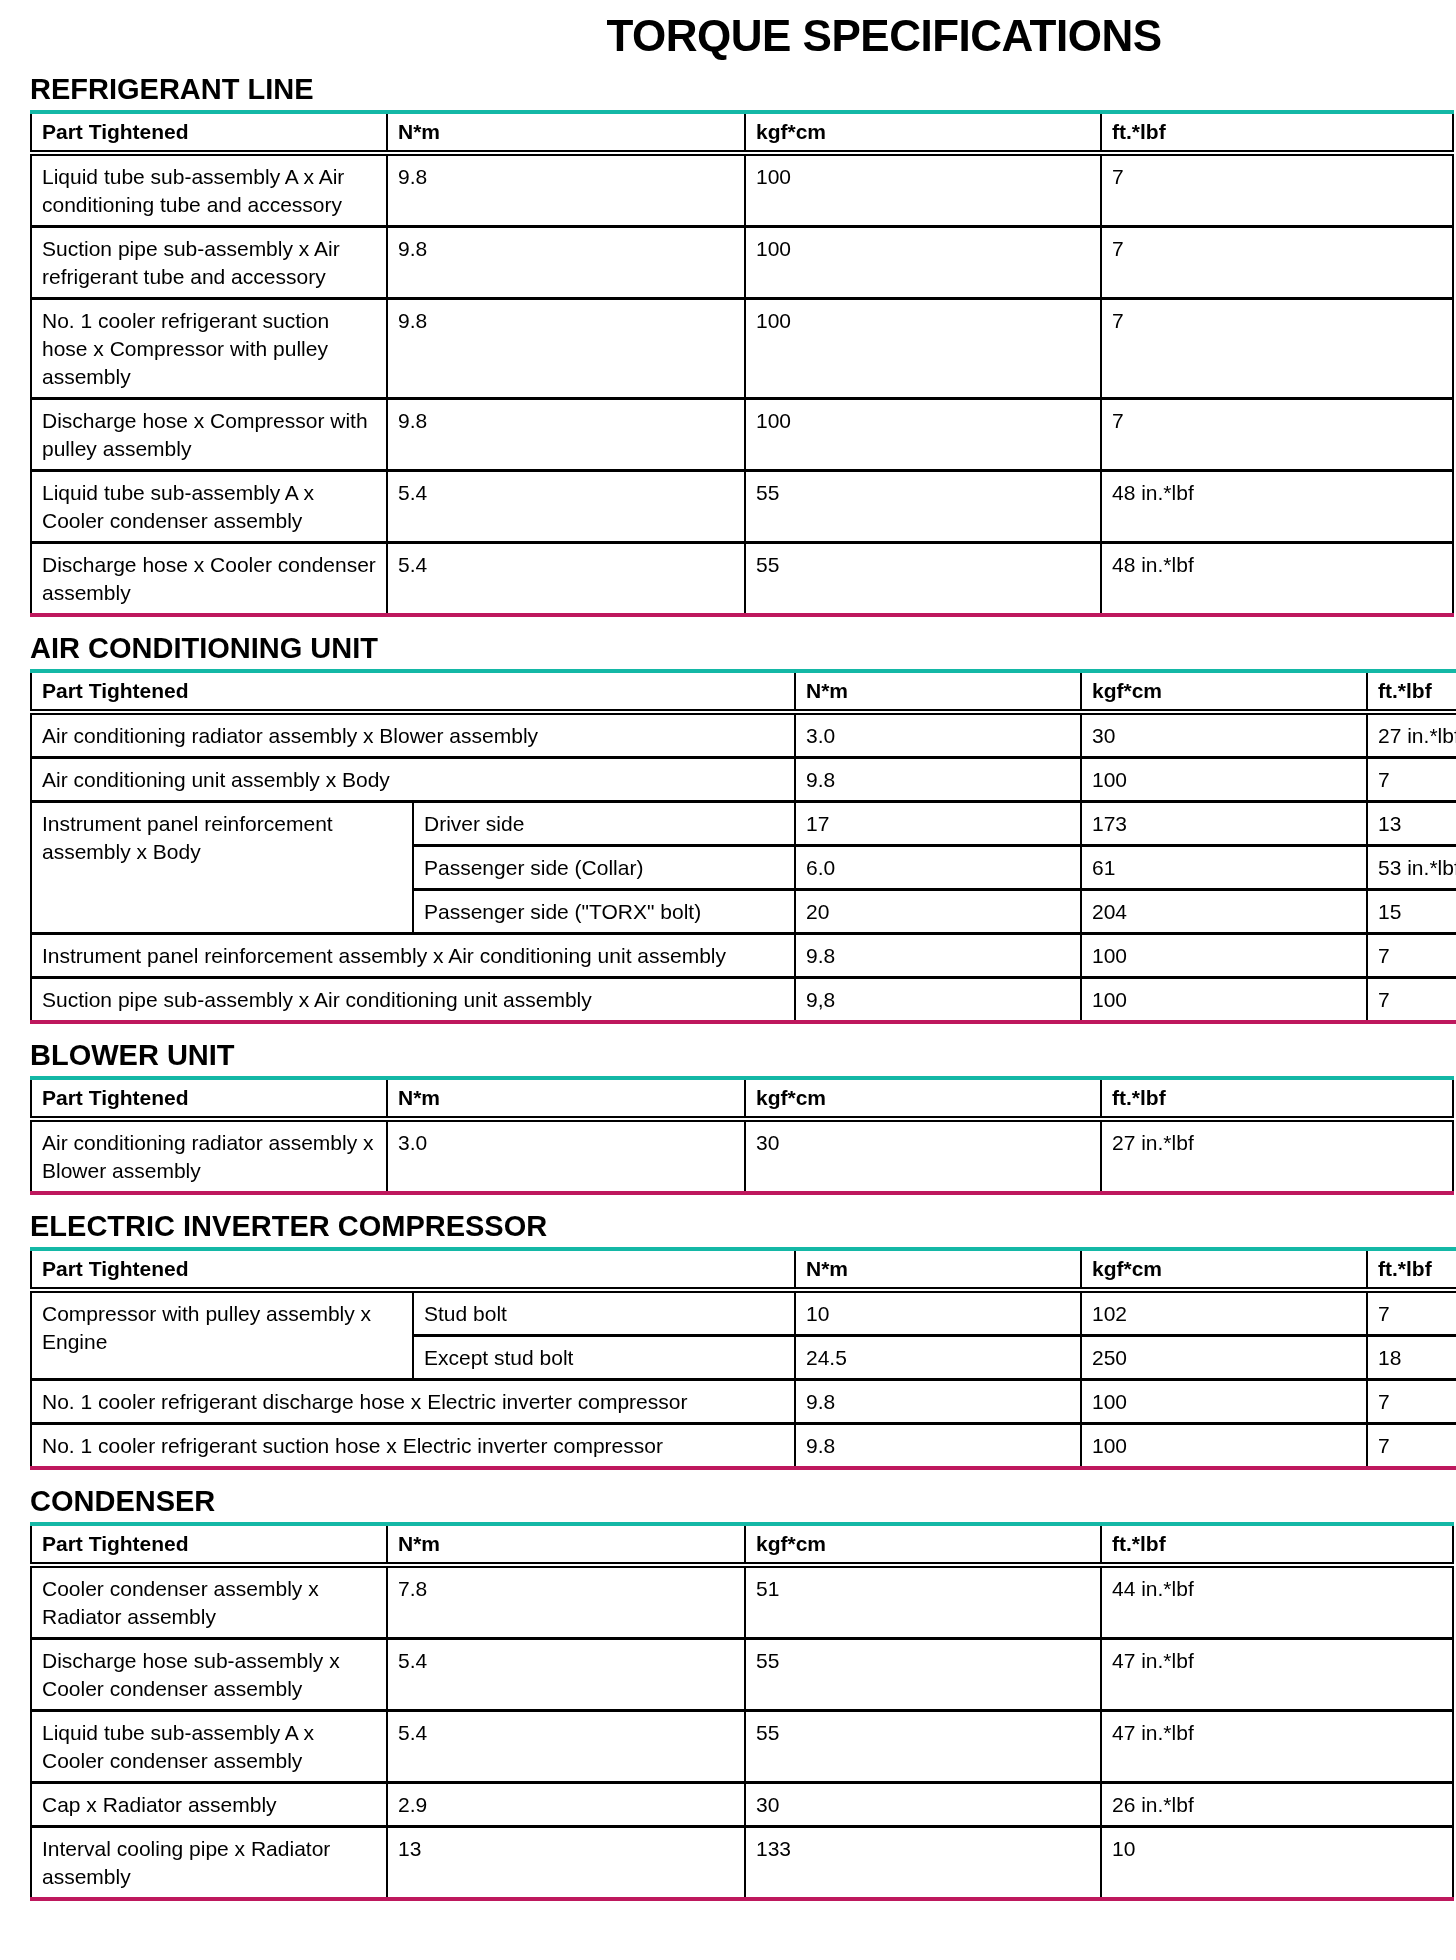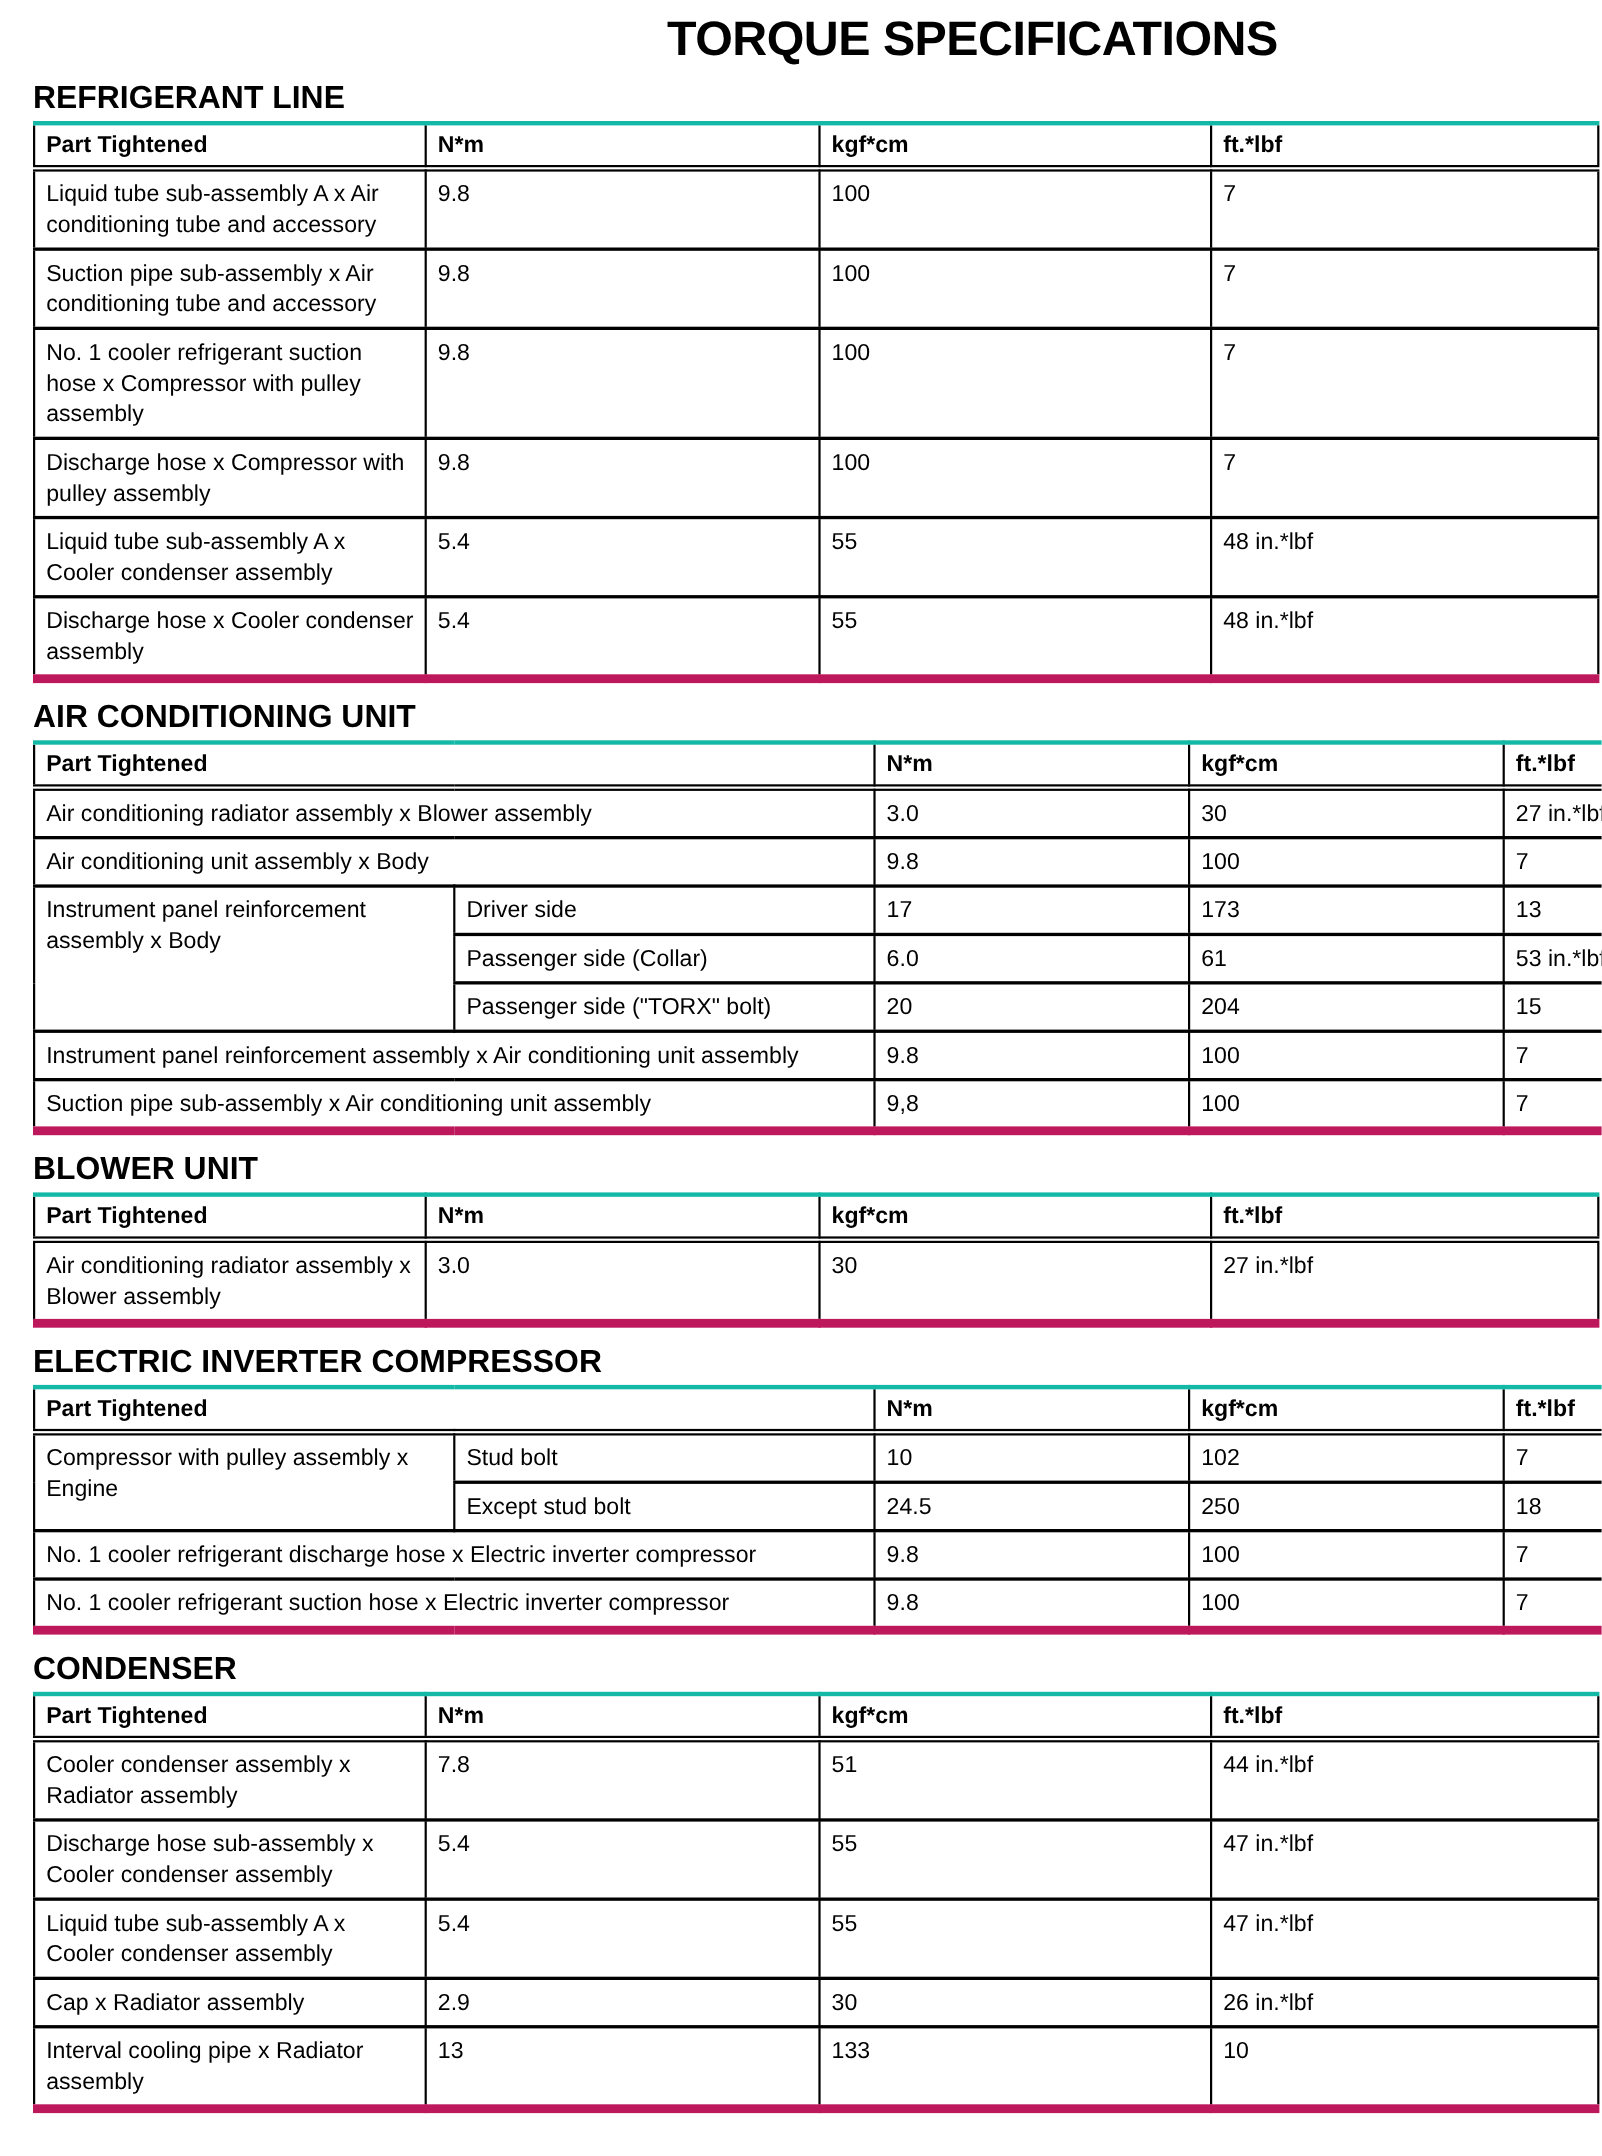--- a/index.html
+++ b/index.html
@@ -5,21 +5,21 @@
   html, body { margin: 0; padding: 0; background: #ffffff; }
   body { width: 1456px; height: 1960px; position: relative; font-family: "Liberation Sans", sans-serif; color: #000; overflow: hidden; }
   .page { position: absolute; left: 8px; top: 0; width: 1422px; }
   .title { text-align: center; font-weight: bold; font-size: 44px; letter-spacing: -0.5px; margin: 6px 0 0 0; height: 60px; line-height: 60px; padding-left: 330px; }
   .section-title { font-weight: bold; font-size: 29px; margin: 6px 0 4px 0; line-height: 34px; }
   table { border-collapse: collapse; width: 100%; table-layout: fixed; }
   td, th { border: 2px solid #000; font-size: 21px; text-align: left; vertical-align: top; padding: 7px 8px 6px 10px; line-height: 28px; }
   th { font-weight: bold; padding-top: 4px; padding-bottom: 4px; }
   thead tr { border-top: 4px solid #14b8a6; border-bottom: 6px double #000; }
   tr.row-sep { border-top: 3px solid #000; }
-  tbody tr:last-child { border-bottom: 8px solid #be185d; }
+  tbody tr:last-child { border-bottom: 4px solid #be185d; }
   .sec { margin-bottom: 14px; padding-left: 22px; }
 </style>
 </head>
 <body>
 
 <div class="page">
   <div class="title">TORQUE SPECIFICATIONS</div>
   <div id="sections">
       <div class="sec">
         <div class="section-title">REFRIGERANT LINE</div>
@@ -39,21 +39,21 @@
             </tr>
           </thead>
           <tbody>
             <tr class="row-sep">
               <td>Liquid tube sub-assembly A x Air conditioning tube and accessory</td>
               <td>9.8</td>
               <td>100</td>
               <td>7</td>
             </tr>
             <tr class="row-sep">
-              <td>Suction pipe sub-assembly x Air conditioning tube and accessory</td>
+              <td>Suction pipe sub-assembly x Air refrigerant tube and accessory</td>
               <td>9.8</td>
               <td>100</td>
               <td>7</td>
             </tr>
             <tr class="row-sep">
               <td>No. 1 cooler refrigerant suction hose x Compressor with pulley assembly</td>
               <td>9.8</td>
               <td>100</td>
               <td>7</td>
             </tr>

